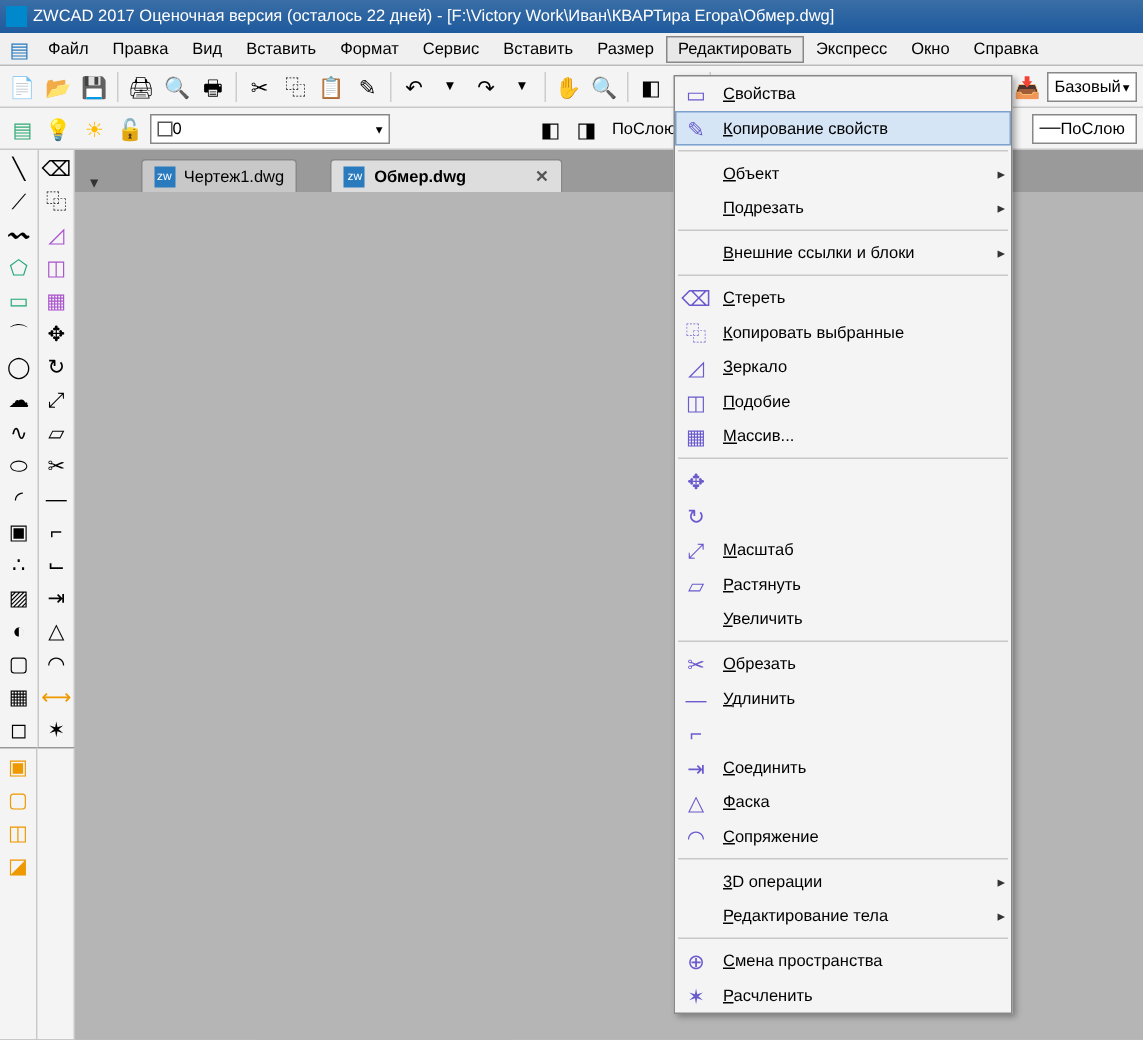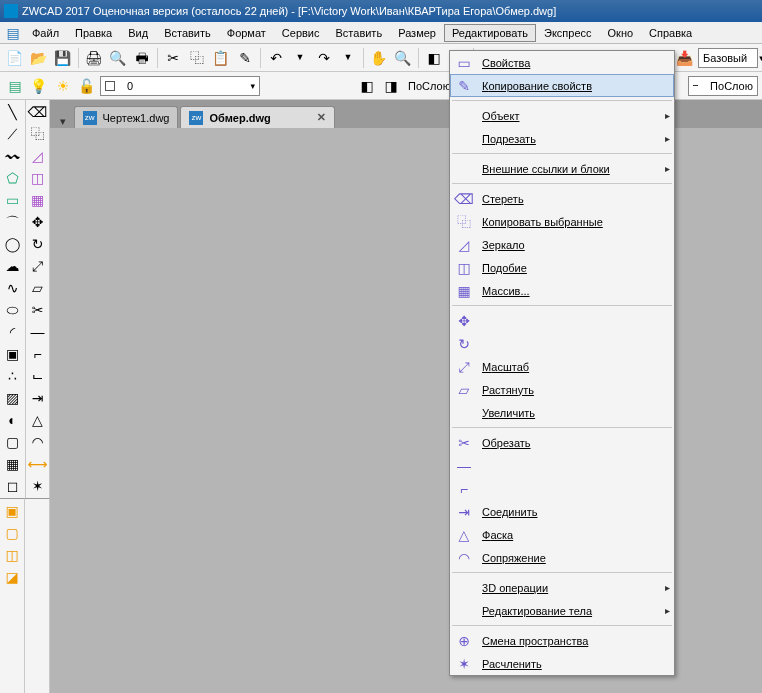--- a/index.html
+++ b/index.html
@@ -5,36 +5,36 @@
   * { box-sizing: border-box; margin: 0; padding: 0; font-family: Tahoma, sans-serif; font-size: 11px; }
   body { width: 762px; height: 693px; background: #c0c0c0; overflow: hidden; }
   .titlebar { height: 22px; background: linear-gradient(#3a6ea5,#1e5a9e); color: #fff; display: flex; align-items: center; padding: 0 4px; font-size: 12px; }
   .titlebar .app-icon { width:14px; height:14px; background:#0088cc; margin-right:4px; }
   .menubar { height: 22px; background: #f0f0f0; display: flex; align-items: center; padding: 0 2px; border-bottom: 1px solid #bbb; }
   .menubar .menu-item { padding: 3px 8px; cursor: default; }
   .menubar .menu-item.open { border:1px solid #888; background:#e8e8e8; padding:2px 7px; }
   .toolbar-row { height: 28px; background: #f4f4f4; border-bottom:1px solid #c8c8c8; display:flex; align-items:center; padding:0 4px; gap:2px; }
   .tbtn { width:22px; height:22px; display:flex; align-items:center; justify-content:center; border:1px solid transparent; }
   .sep { width:1px; height:20px; background:#ccc; margin:0 2px; }
-  .combo { height:20px; background:#fff; border:1px solid #888; display:flex; align-items:center; padding:0 4px; gap:12px; }
+  .combo { height:20px; background:#fff; border:1px solid #888; display:flex; align-items:center; padding:0 4px; gap:0; }
   .content { display:flex; height: calc(693px - 22px - 22px - 28px - 28px); }
   .vtoolbar { width:26px; background:#f4f4f4; border-right:1px solid #c8c8c8; display:flex; flex-direction:column; align-items:center; gap:2px; padding:2px 0; }
   .vtoolbar.small { width:24px; }
   .vbtn { width:20px; height:20px; display:flex; align-items:center; justify-content:center; }
   .tabs-strip { height:28px; background:#9a9a9a; display:flex; align-items:flex-end; padding:0 4px; gap:2px; }
-  .tab { height:22px; background:#ddd; border:1px solid #888; border-bottom:none; display:flex; align-items:center; padding:0 8px; gap:6px; border-radius:3px 3px 0 0; }
+  .tab { height:22px; background:#ddd; border:1px solid #888; border-bottom:none; display:flex; align-items:center; padding:0 8px; gap:6px; border-radius:3px 3px 0 0;margin-left:20px; }
   .tab.inactive { background:#c8c8c8; }
   .tab .close { color:#555; font-weight:bold; }
   .tab .icon { width:14px; height:14px; background:#2a7bbd; display:inline-flex; align-items:center; justify-content:center; color:#fff; font-size:8px; }
   .canvas-area { flex:1; background:#b5b5b5; position:relative; }
   .dropdown { position:absolute; top:0; left:0; width:226px; background:#f4f4f4; border:1px solid #888; box-shadow:2px 2px 4px rgba(0,0,0,0.3); z-index:100; }
   .dropdown-row { display:flex; align-items:center; height:23px; padding:0 4px; position:relative; }
   .dropdown-row.hover { background:#d5e5f5; border:1px solid #7da2ce; padding:0 3px; height:23px; }
   .dropdown-row .mi-icon { width:20px; height:20px; display:flex; align-items:center; justify-content:center; margin-right:8px; }
-  .dropdown-row .mi-label { flex:1;text-decoration:underline; }
+  .dropdown-row .mi-label { flex:1; }
   .dropdown-row .arrow { color:#333; font-size:10px; }
   .dropdown-sep { height:1px; background:#c8c8c8; margin:3px 2px; }
   .ic { font-size:14px; line-height:1; }
   .left-panels { display:flex; flex-direction:column; }
   .left-panels .pane { display:flex; }
   .vtoolbar.bottom { border-top:1px solid #999; flex:1; }
 </style>
 </head>
 <body>
 
@@ -409,20 +409,21 @@
           <div class="dropdown-row">
             <span class="mi-icon">
               <span class="ic" style="color:#6a5acd">✂</span>
             </span>
             <span class="mi-label"><u>О</u>брезать</span>
           </div>
           <div class="dropdown-row">
             <span class="mi-icon">
               <span class="ic" style="color:#6a5acd">—</span>
             </span>
+            <span class="mi-label"><u>У</u>длинить</span>
           </div>
           <div class="dropdown-row">
             <span class="mi-icon">
               <span class="ic" style="color:#6a5acd">⌐</span>
             </span>
           </div>
           <div class="dropdown-row">
             <span class="mi-icon">
               <span class="ic" style="color:#6a5acd">⇥</span>
             </span>

